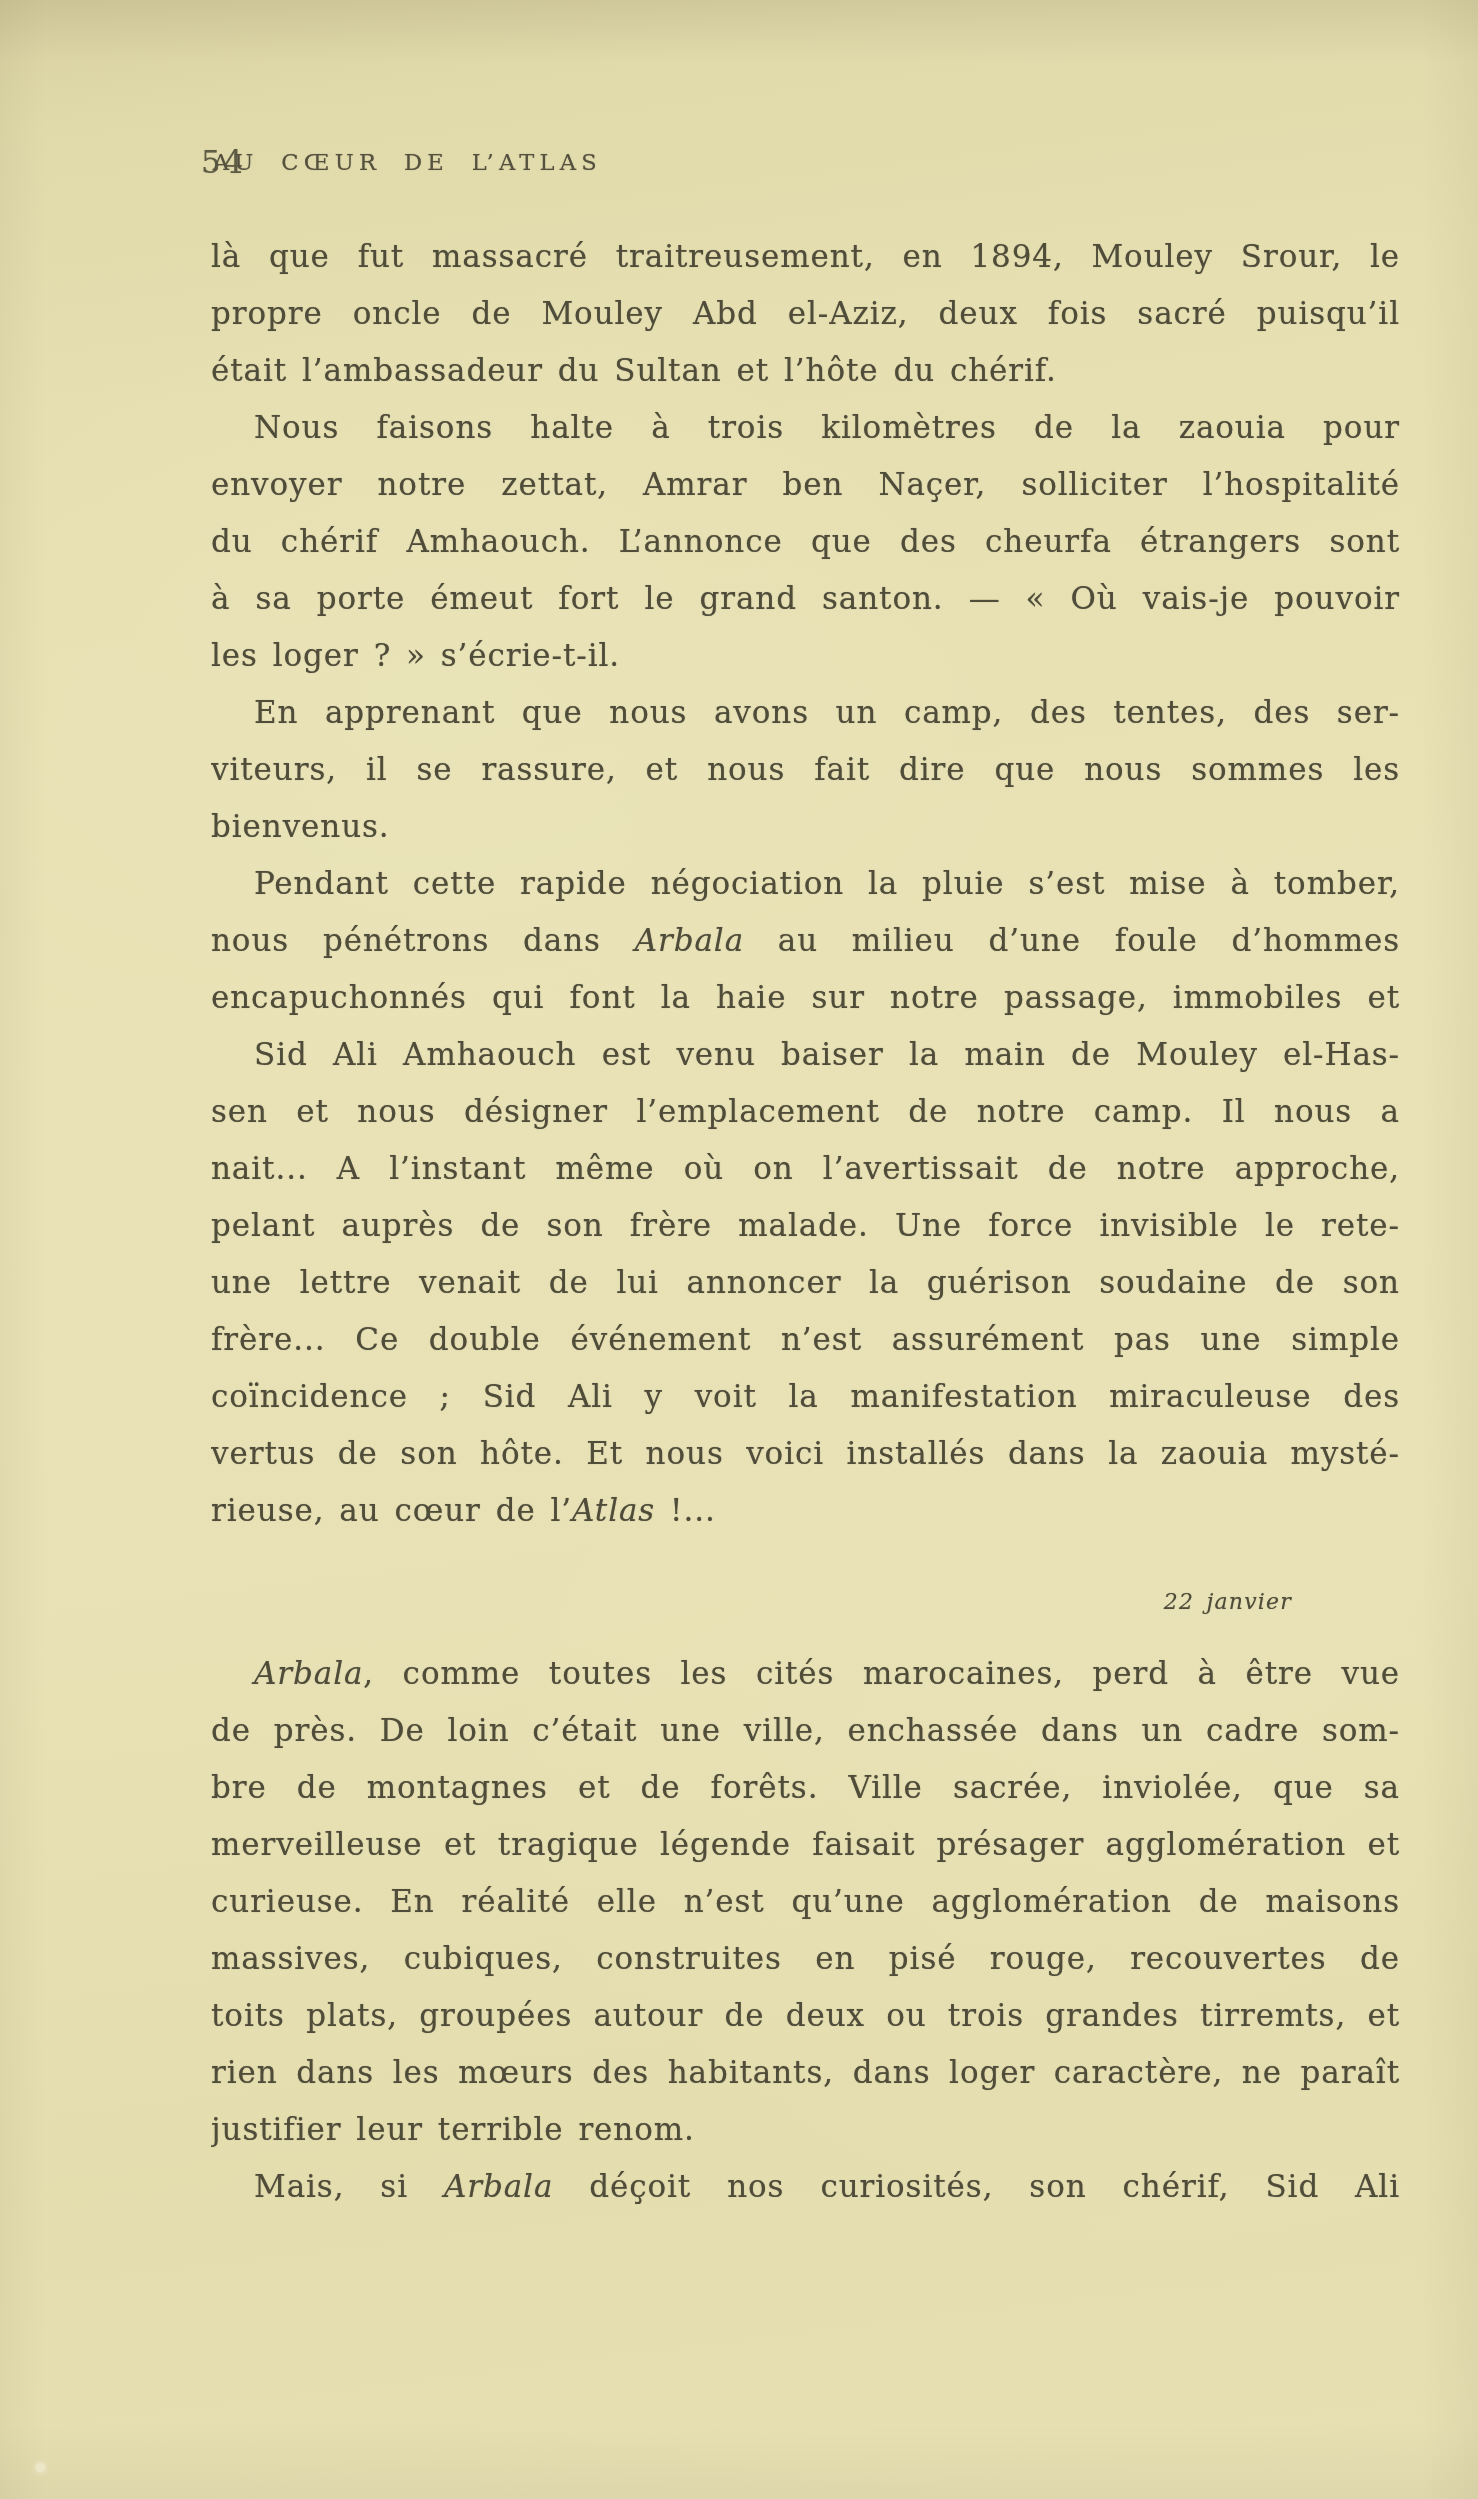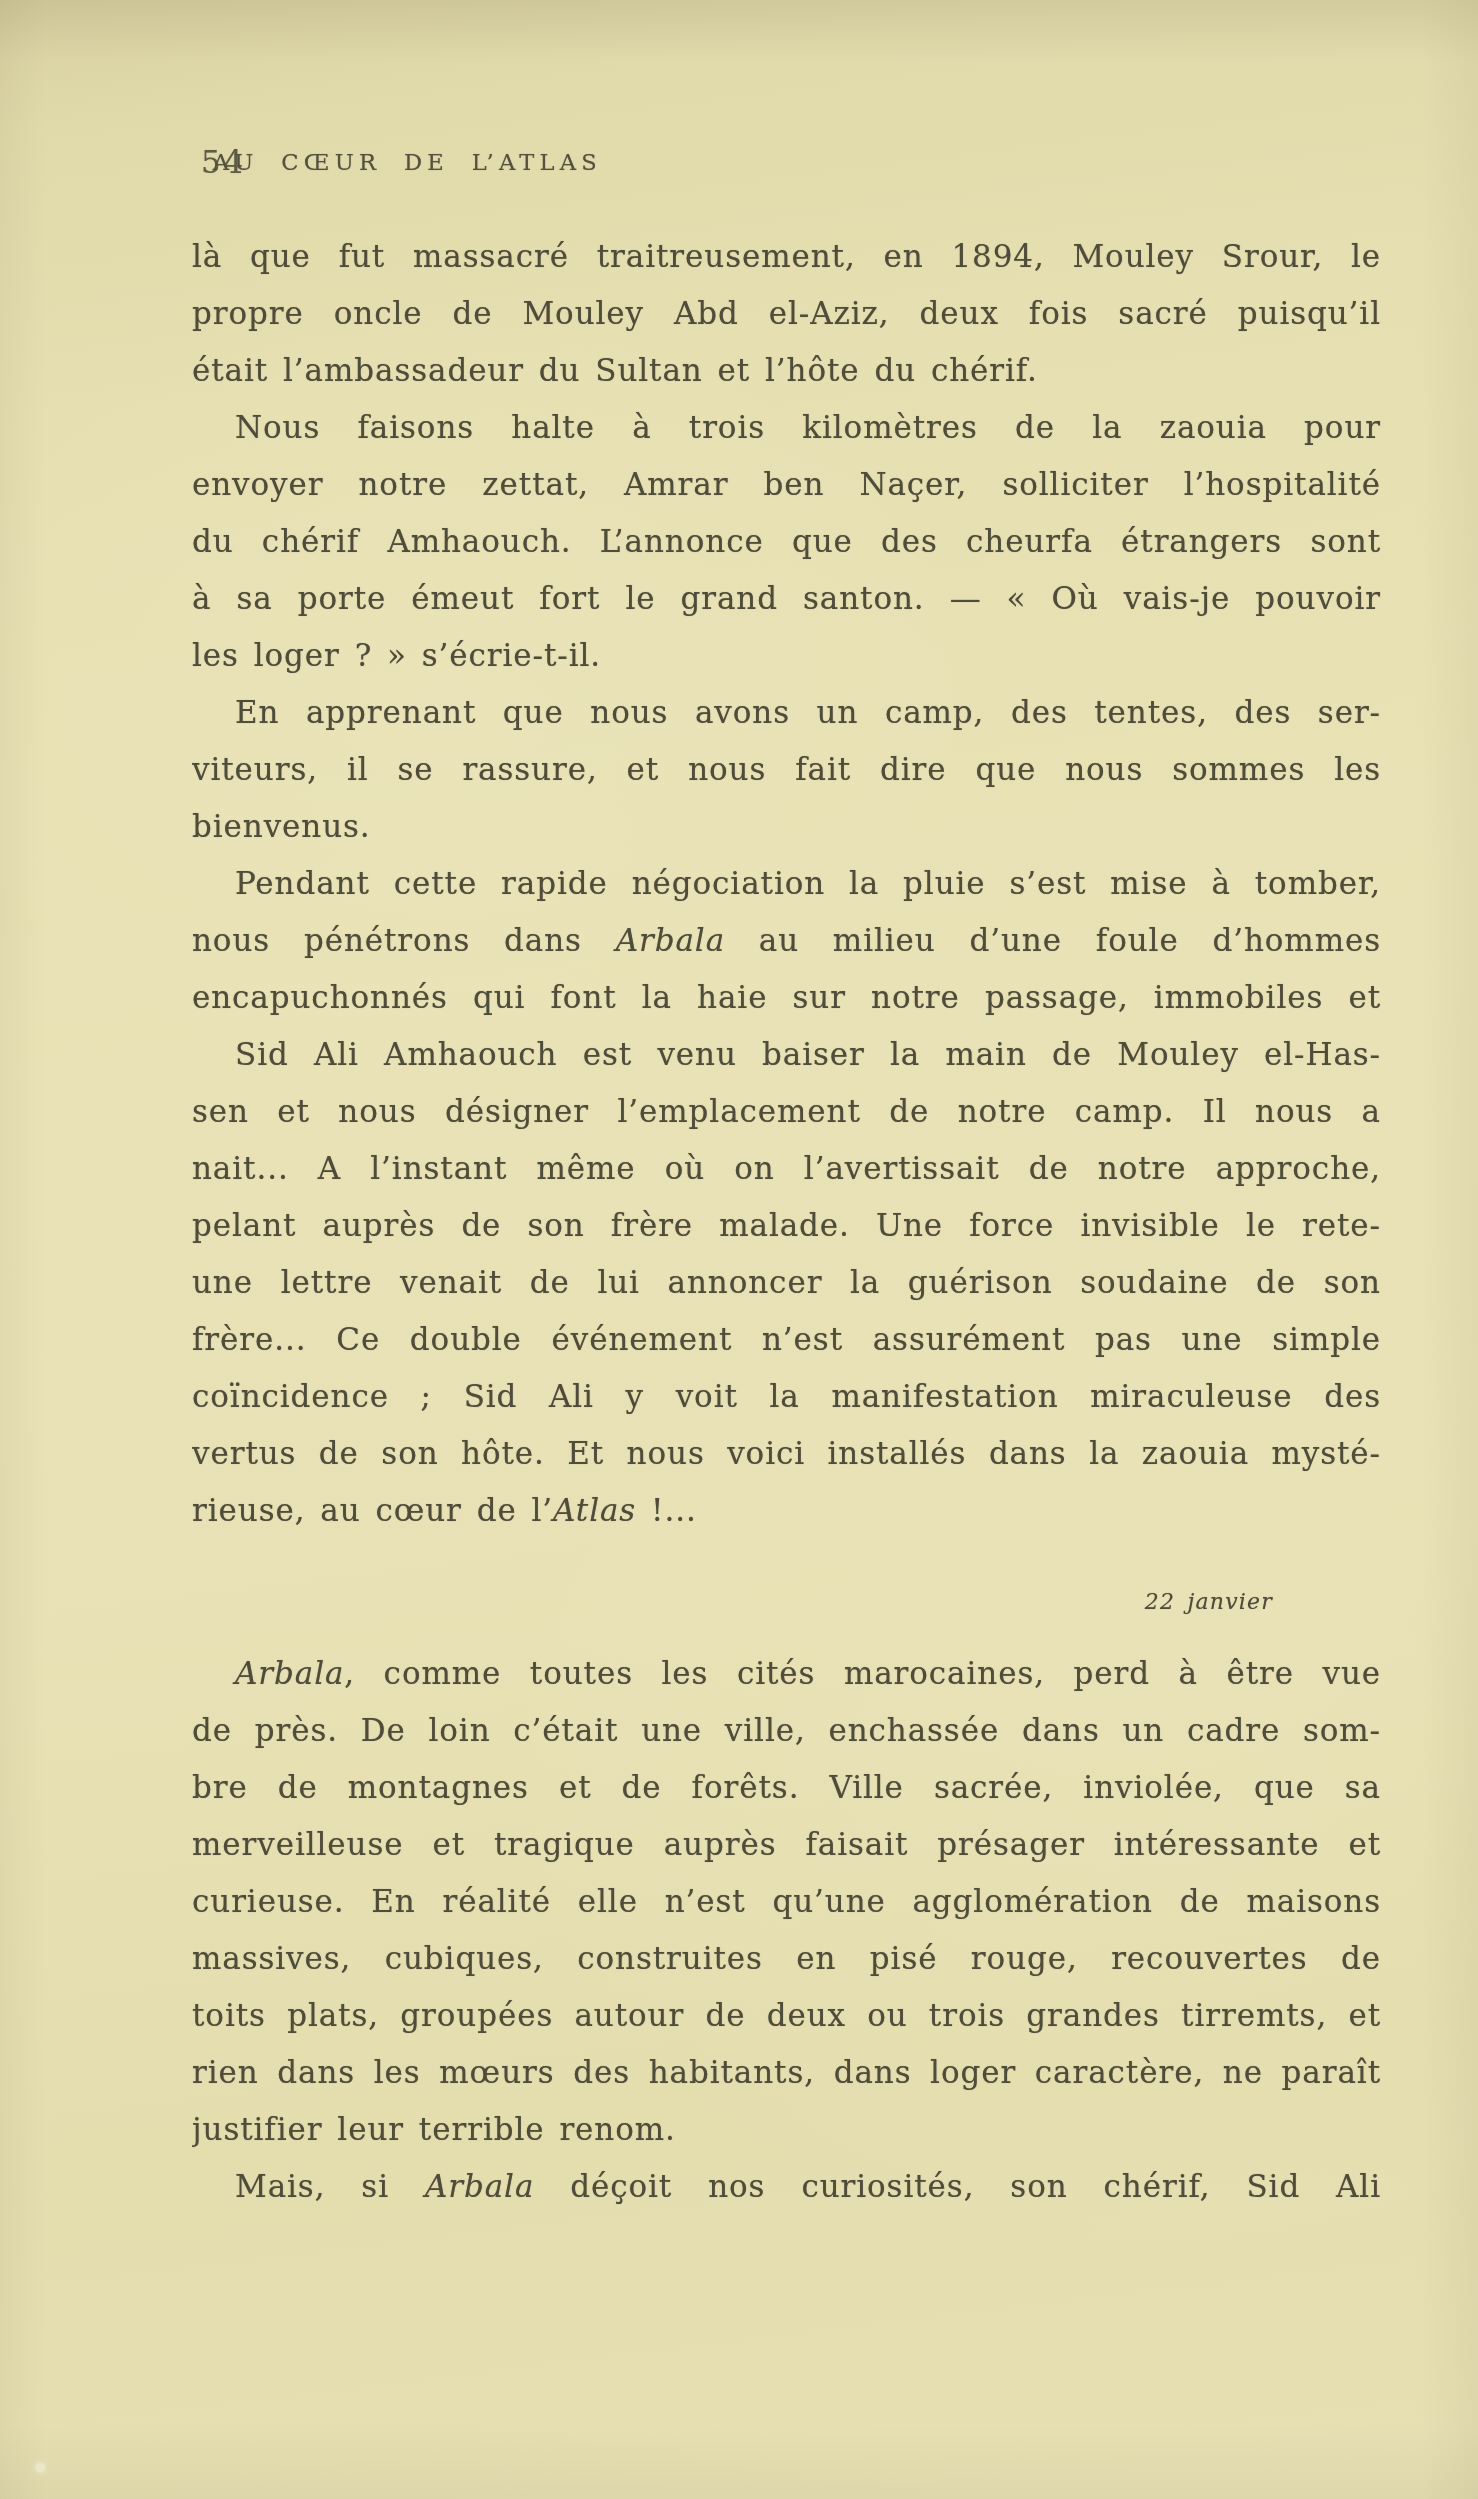--- a/index.html
+++ b/index.html
@@ -62,21 +62,21 @@
     transform: translateX(12.8px);
     font-size: 22.6px;
     letter-spacing: 5.2px;
     word-spacing: 10.4px;
     color: #55513f;
     text-shadow: 0 0 0.9px rgba(85,81,63,0.5);
     white-space: nowrap;
   }
   .text-block {
     position: absolute;
-    left: 192px;
+    left: 211px;
     top: 228px;
     width: 1189px;
     color: #4f4c3a;
   }
   .line {
     height: 57px;
     line-height: 57px;
     overflow: hidden;
     font-size: 31px;
     letter-spacing: 0.9px;
@@ -144,21 +144,21 @@
       <div class="line just"><span>pelant auprès de son frère malade. Une force invisible le rete-</span></div>
       <div class="line just"><span>une lettre venait de lui annoncer la guérison soudaine de son</span></div>
       <div class="line just"><span>frère... Ce double événement n’est assurément pas une simple</span></div>
       <div class="line just"><span>coïncidence ; Sid Ali y voit la manifestation miraculeuse des</span></div>
       <div class="line just"><span>vertus de son hôte. Et nous voici installés dans la zaouia mysté-</span></div>
       <div class="line"><span>rieuse, au cœur de l’</span><span class="it">Atlas</span><span> !...</span></div>
       <div class="line date"><span class="it">22 janvier</span></div>
       <div class="line just indent"><span class="it">Arbala</span><span>, comme toutes les cités marocaines, perd à être vue</span></div>
       <div class="line just"><span>de près. De loin c’était une ville, enchassée dans un cadre som-</span></div>
       <div class="line just"><span>bre de montagnes et de forêts. Ville sacrée, inviolée, que sa</span></div>
-      <div class="line just"><span>merveilleuse et tragique auprès faisait présager intéressante et</span></div>
+      <div class="line just"><span>merveilleuse et tragique légende faisait présager agglomération et</span></div>
       <div class="line just"><span>curieuse. En réalité elle n’est qu’une agglomération de maisons</span></div>
       <div class="line just"><span>massives, cubiques, construites en pisé rouge, recouvertes de</span></div>
       <div class="line just"><span>toits plats, groupées autour de deux ou trois grandes tirremts, et</span></div>
       <div class="line just"><span>rien dans les mœurs des habitants, dans loger caractère, ne paraît</span></div>
       <div class="line"><span>justifier leur terrible renom.</span></div>
       <div class="line just indent"><span>Mais, si </span><span class="it">Arbala</span><span> déçoit nos curiosités, son chérif, Sid Ali</span></div>
     </div>
 </div>
 
 

